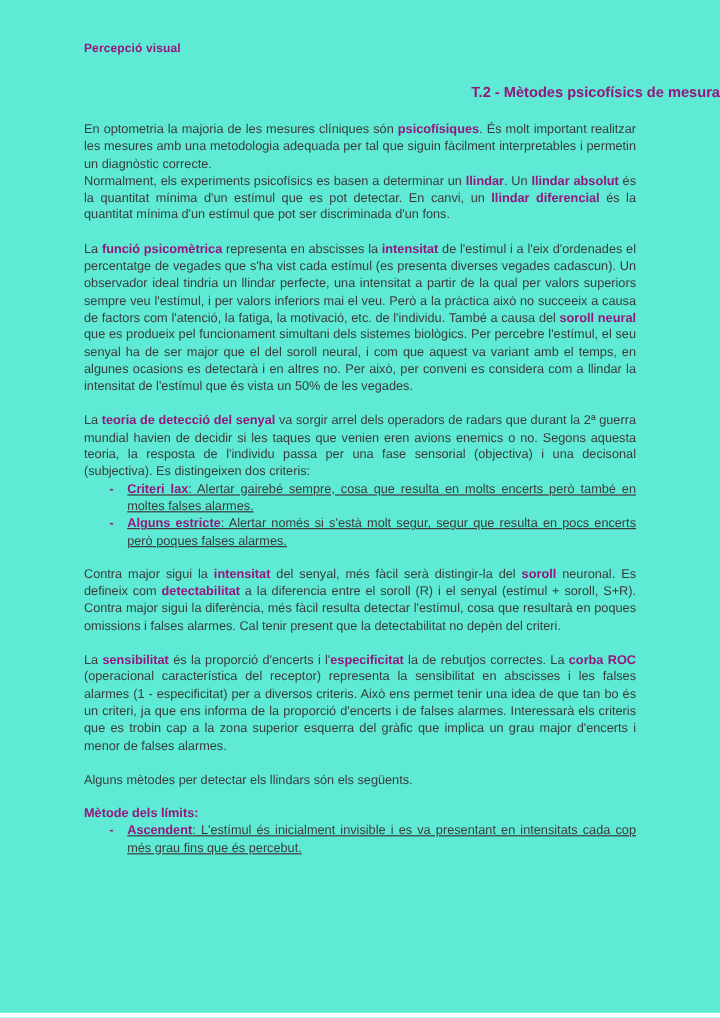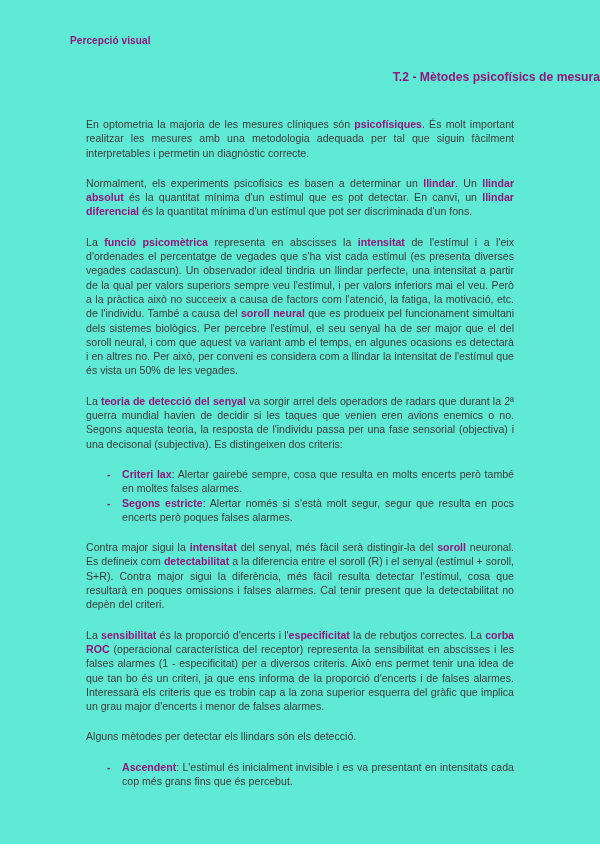--- a/index.html
+++ b/index.html
@@ -22,57 +22,58 @@
   }
   .doc-title{
     position:absolute;top:70px;left:0;width:600px;
     text-align:right;font-size:12.2px;font-weight:700;color:var(--magenta);
   }
   .content{
     position:absolute;top:101px;left:70px;width:460px;
     color:var(--text);font-size:10.6px;line-height:14.3px;
     text-align:justify;
   }
-  .block{margin:16px;}
+  .block{margin:0;}
   .block.gap{margin-top:14px;}
   .para{text-align:justify;}
   .heading{color:var(--magenta);font-weight:700;text-align:left;}
   .term{color:var(--magenta);font-weight:700;}
   .list{}
   .li{display:flex;}
   .li .dash{
     flex:none;width:15px;margin-left:21px;
     color:var(--magenta);font-weight:700;text-align:left;
   }
-  .li .li-text{flex:1;text-align:justify;}
+  .li .li-text{flex:1;text-align:justify;text-decoration:underline;}
 </style>
 </head>
 <body>
 
 <div class="page">
   <div class="doc-header">Percepció visual</div>
   <div class="doc-title">T.2 - Mètodes psicofísics de mesura</div>
   <div class="content">
       <div class="block para"><span>En optometria la majoria de les mesures clíniques són </span><span class="term">psicofísiques</span><span>. És molt important realitzar les mesures amb una metodologia adequada per tal que siguin fàcilment interpretables i permetin un diagnòstic correcte.</span></div>
       <div class="block para"><span>Normalment, els experiments psicofísics es basen a determinar un </span><span class="term">llindar</span><span>. Un </span><span class="term">llindar absolut</span><span> és la quantitat mínima d'un estímul que es pot detectar. En canvi, un </span><span class="term">llindar diferencial</span><span> és la quantitat mínima d'un estímul que pot ser discriminada d'un fons.</span></div>
       <div class="block para gap"><span>La </span><span class="term">funció psicomètrica</span><span> representa en abscisses la </span><span class="term">intensitat</span><span> de l'estímul i a l'eix d'ordenades el percentatge de vegades que s'ha vist cada estímul (es presenta diverses vegades cadascun). Un observador ideal tindria un llindar perfecte, una intensitat a partir de la qual per valors superiors sempre veu l'estímul, i per valors inferiors mai el veu. Però a la pràctica això no succeeix a causa de factors com l'atenció, la fatiga, la motivació, etc. de l'individu. També a causa del </span><span class="term">soroll neural</span><span> que es produeix pel funcionament simultani dels sistemes biològics. Per percebre l'estímul, el seu senyal ha de ser major que el del soroll neural, i com que aquest va variant amb el temps, en algunes ocasions es detectarà i en altres no. Per això, per conveni es considera com a llindar la intensitat de l'estímul que és vista un 50% de les vegades.</span></div>
       <div class="block para gap"><span>La </span><span class="term">teoria de detecció del senyal</span><span> va sorgir arrel dels operadors de radars que durant la 2ª guerra mundial havien de decidir si les taques que venien eren avions enemics o no. Segons aquesta teoria, la resposta de l'individu passa per una fase sensorial (objectiva) i una decisonal (subjectiva). Es distingeixen dos criteris:</span></div>
       <div class="block list">
         <div class="li">
           <span class="dash">-</span>
           <div class="li-text"><span class="term">Criteri lax</span><span>: Alertar gairebé sempre, cosa que resulta en molts encerts però també en moltes falses alarmes.</span></div>
         </div>
         <div class="li">
           <span class="dash">-</span>
-          <div class="li-text"><span class="term">Segons estricte</span><span>: Alertar només si s'està molt segur, segur que resulta en pocs encerts però poques falses alarmes.</span></div>
+          <div class="li-text"><span class="term">Alguns estricte</span><span>: Alertar només si s'està molt segur, segur que resulta en pocs encerts però poques falses alarmes.</span></div>
         </div>
       </div>
       <div class="block para gap"><span>Contra major sigui la </span><span class="term">intensitat</span><span> del senyal, més fàcil serà distingir-la del </span><span class="term">soroll</span><span> neuronal. Es defineix com </span><span class="term">detectabilitat</span><span> a la diferencia entre el soroll (R) i el senyal (estímul + soroll, S+R). Contra major sigui la diferència, més fàcil resulta detectar l'estímul, cosa que resultarà en poques omissions i falses alarmes. Cal tenir present que la detectabilitat no depèn del criteri.</span></div>
       <div class="block para gap"><span>La </span><span class="term">sensibilitat</span><span> és la proporció d'encerts i l'</span><span class="term">especificitat</span><span> la de rebutjos correctes. La </span><span class="term">corba ROC</span><span> (operacional característica del receptor) representa la sensibilitat en abscisses i les falses alarmes (1 - especificitat) per a diversos criteris. Això ens permet tenir una idea de que tan bo és un criteri, ja que ens informa de la proporció d'encerts i de falses alarmes. Interessarà els criteris que es trobin cap a la zona superior esquerra del gràfic que implica un grau major d'encerts i menor de falses alarmes.</span></div>
-      <div class="block para gap"><span>Alguns mètodes per detectar els llindars són els detecció.</span></div>
+      <div class="block para gap"><span>Alguns mètodes per detectar els llindars són els següents.</span></div>
+      <div class="block heading gap"><span>Mètode dels límits:</span></div>
       <div class="block list">
         <div class="li">
           <span class="dash">-</span>
-          <div class="li-text"><span class="term">Ascendent</span><span>: L'estímul és inicialment invisible i es va presentant en intensitats cada cop més grans fins que és percebut.</span></div>
+          <div class="li-text"><span class="term">Ascendent</span><span>: L'estímul és inicialment invisible i es va presentant en intensitats cada cop més grau fins que és percebut.</span></div>
         </div>
       </div>
     </div>
 </div>
 
 </body></html>

